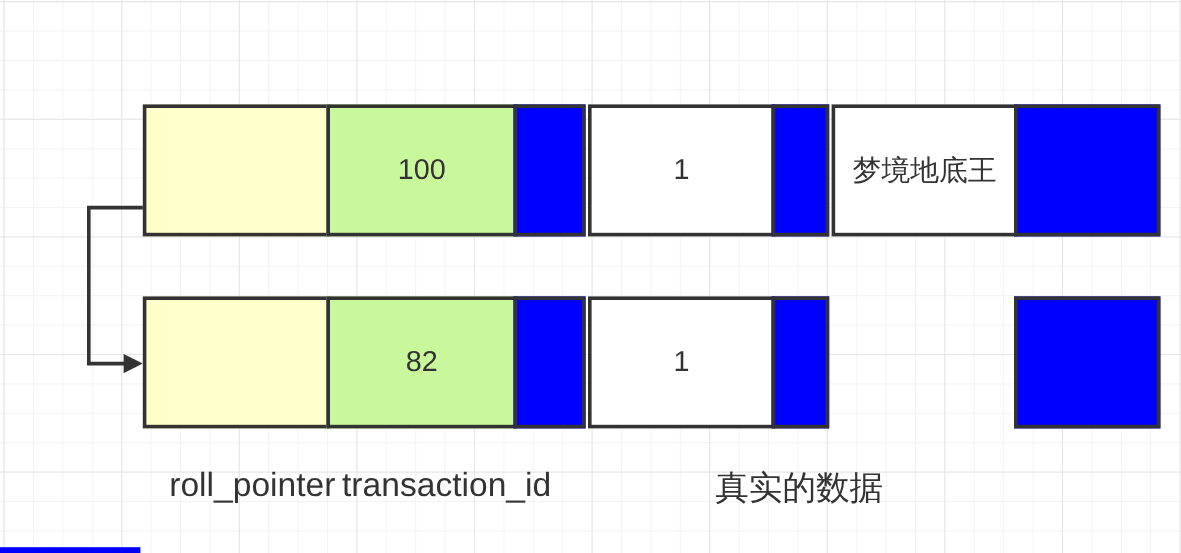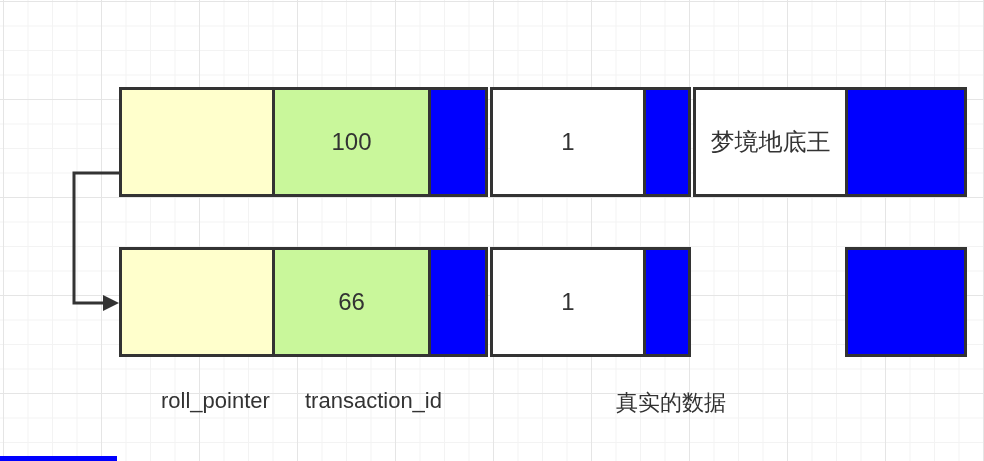--- a/index.html
+++ b/index.html
@@ -44,21 +44,21 @@
   .pos-5{left:524px;width:48px;}
   .pos-6{left:574px;width:155px;}
   .pos-7{left:726px;width:122px;}
 
   .arrow{position:absolute;left:60px;top:160px;width:80px;height:160px;}
   .arrow polyline{fill:none;stroke:#333333;stroke-width:3;}
   .arrow polygon{fill:#333333;stroke:none;}
 
   .label{
     position:absolute;top:388px;
-    font-size:22px;color:#333333;white-space:nowrap;margin-left:20px;
+    font-size:28px;color:#333333;white-space:nowrap;
   }
   .label-roll-pointer{left:141px;}
   .label-transaction-id{left:285px;}
   .label-real-data{left:596px;}
 
   .bottom-bar{position:absolute;left:0;top:456px;width:117px;height:5px;background:#0000FF;}
 </style>
 </head>
 <body>
 
@@ -81,21 +81,21 @@
     <div class="cell fill-blue pos-5"></div>
     <div class="cell fill-white pos-6">
       <span>梦境地底王</span>
     </div>
     <div class="cell fill-blue pos-7"></div>
   </div>
 
   <div class="row row-bottom">
     <div class="cell fill-yellow pos-1"></div>
     <div class="cell fill-green pos-2">
-      <span>66</span>
+      <span>82</span>
     </div>
     <div class="cell fill-blue pos-3"></div>
     <div class="cell fill-white pos-4">
       <span>1</span>
     </div>
     <div class="cell fill-blue pos-5"></div>
     <div class="cell fill-blue pos-7"></div>
   </div>
 
   <div class="label label-roll-pointer">roll_pointer</div>

